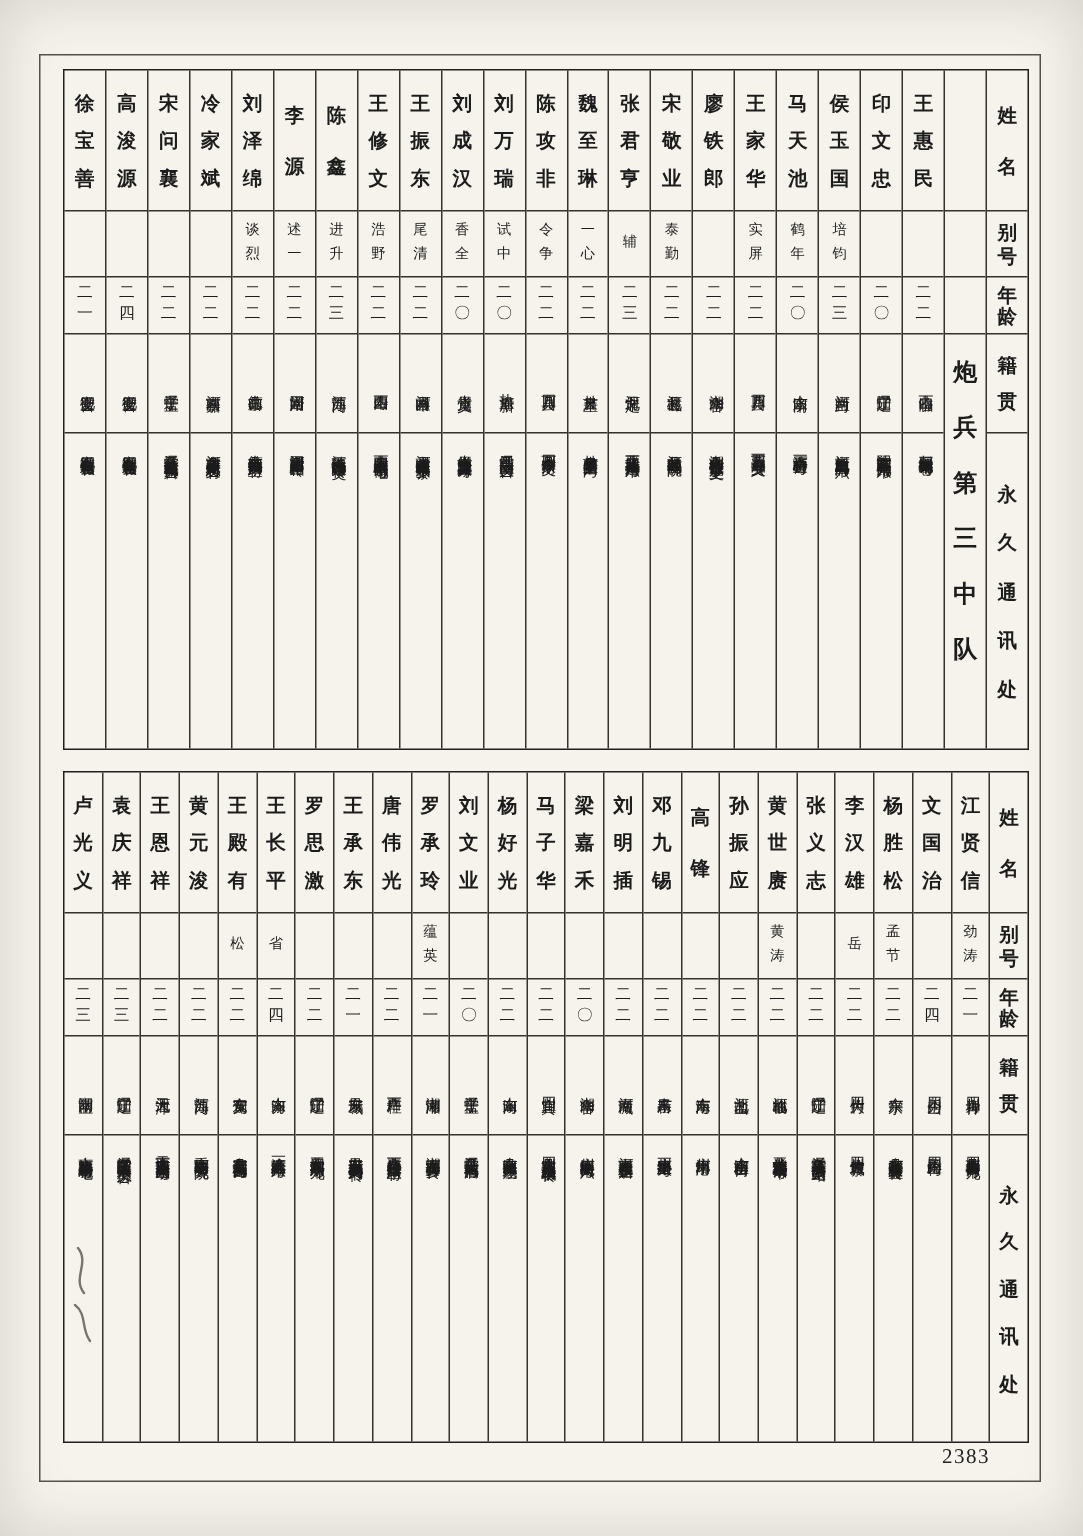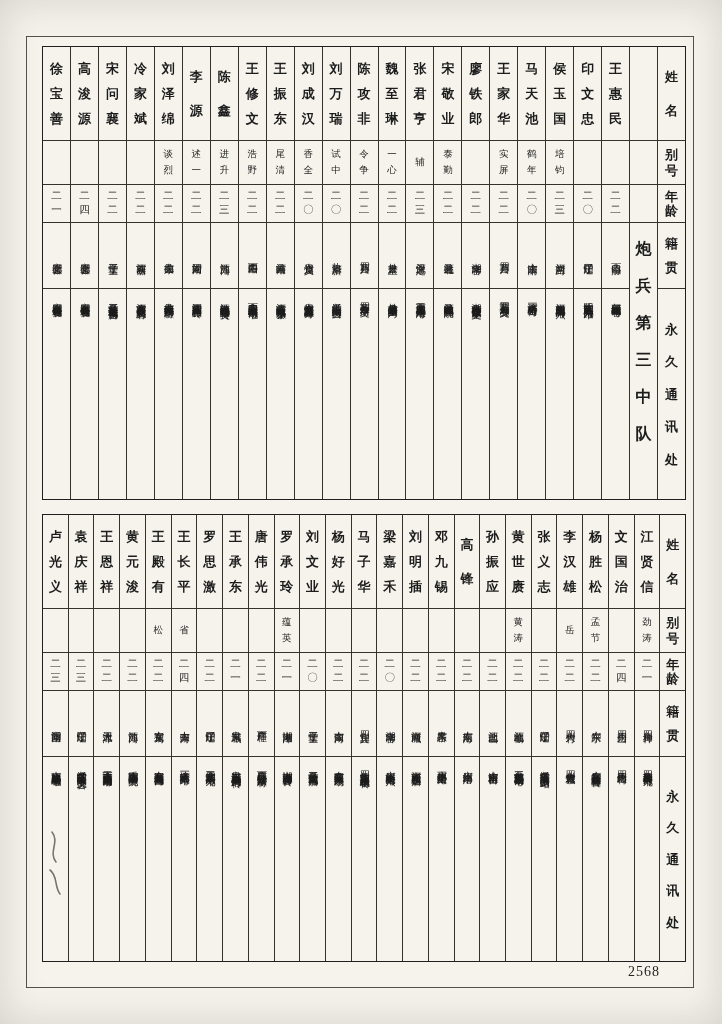--- a/index.html
+++ b/index.html
@@ -997,13 +997,13 @@
     <div class="cell r-address">
       <span class="vtxt">南京福建路福建新村十七号</span>
     </div>
   </div>
   </div>
 
 <svg class="scribble" width="26" height="72" viewBox="0 0 26 72">
   <path d="M8,4 C16,14 4,24 12,34 M6,42 C14,48 10,58 16,66" fill="none" stroke="#4c4a45" stroke-width="1.6" stroke-linecap="round"></path>
 </svg>
 
-<div class="pagenum">2568</div>
+<div class="pagenum">2383</div>
 
 </body></html>

